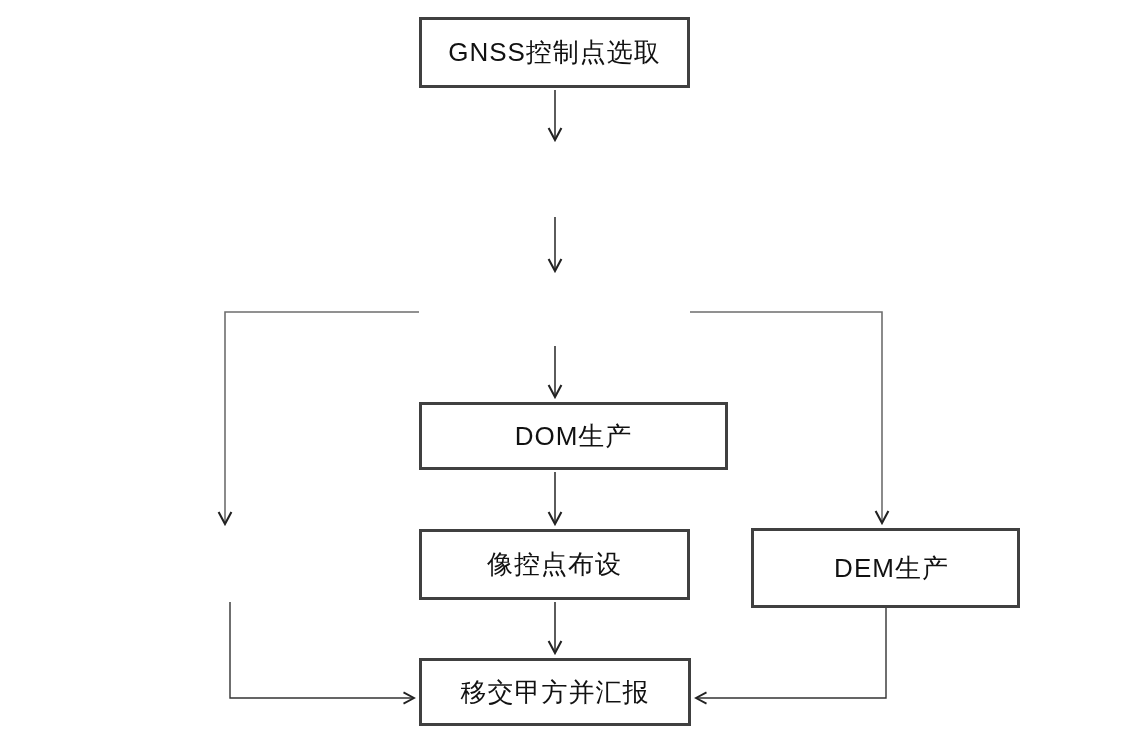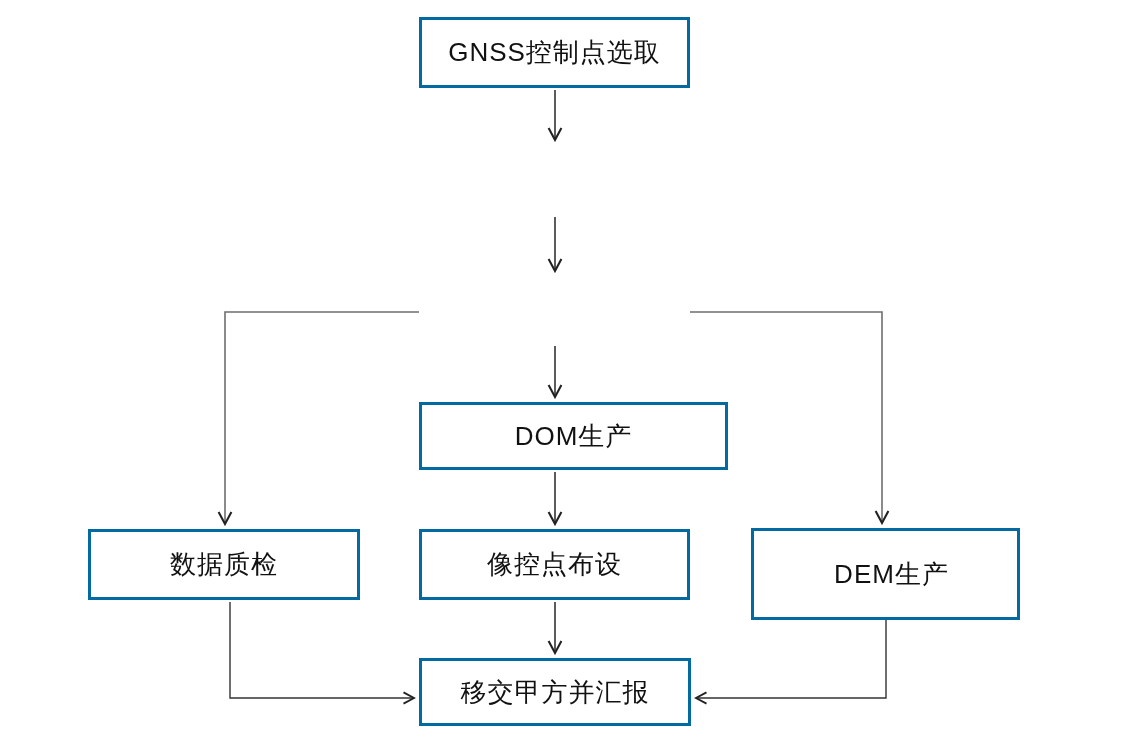--- a/index.html
+++ b/index.html
@@ -18,39 +18,39 @@
   .edges-layer {
     position: absolute;
     left: 0;
     top: 0;
     width: 1126px;
     height: 741px;
   }
   .node {
     position: absolute;
     box-sizing: border-box;
-    border: 3px solid #0369a1;
+    border: 3px solid #404040;
     background: #ffffff;
     display: flex;
     align-items: center;
     justify-content: center;
     text-align: center;
     font-size: 26px;
     color: #111111;
     letter-spacing: 1px;
     white-space: nowrap;
   }
   
   .node-gnss      { left: 419px; top: 17px;  width: 271px; height: 71px; }
   .node-xiangkong { left: 419px; top: 145px; width: 271px; height: 70px; }
   .node-lidar     { left: 419px; top: 276px; width: 271px; height: 68px; }
   .node-dom       { left: 419px; top: 402px; width: 309px; height: 68px; }
   .node-shuju     { left: 88px;  top: 529px; width: 272px; height: 71px; }
   .node-chengguo  { left: 419px; top: 529px; width: 271px; height: 71px; }
-  .node-dem       { left: 751px; top: 528px; width: 269px; height: 92px; padding-left: 12px; }
+  .node-dem       { left: 751px; top: 528px; width: 269px; height: 80px; padding-left: 12px; }
   .node-yijiao    { left: 419px; top: 658px; width: 272px; height: 68px; }
 </style>
 </head>
 <body>
 
 <div class="canvas">
 
   <svg class="edges-layer" width="1126" height="741" viewBox="0 0 1126 741" xmlns="http://www.w3.org/2000/svg">
     <defs>
       <marker id="vee-dark" viewBox="0 0 10 10" refX="8.5" refY="5" markerWidth="10" markerHeight="10" orient="auto-start-reverse">
@@ -76,23 +76,20 @@
   <div class="node node-gnss">
     <span>GNSS控制点选取</span>
   </div>
 
 
 
   <div class="node node-dom">
     <span>DOM生产</span>
   </div>
 
-  <div class="node node-shuju">
-    <span>数据质检</span>
-  </div>
 
   <div class="node node-chengguo">
     <span>像控点布设</span>
   </div>
 
   <div class="node node-dem">
     <span>DEM生产</span>
   </div>
 
   <div class="node node-yijiao">

